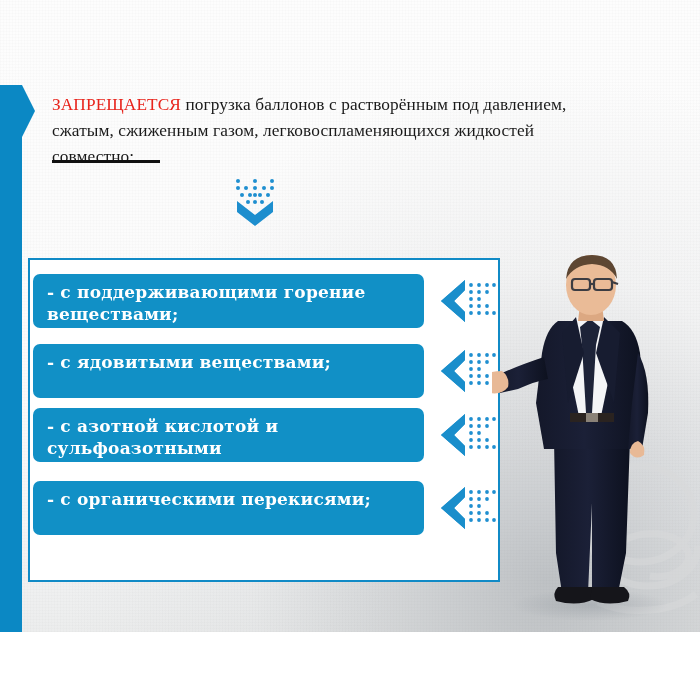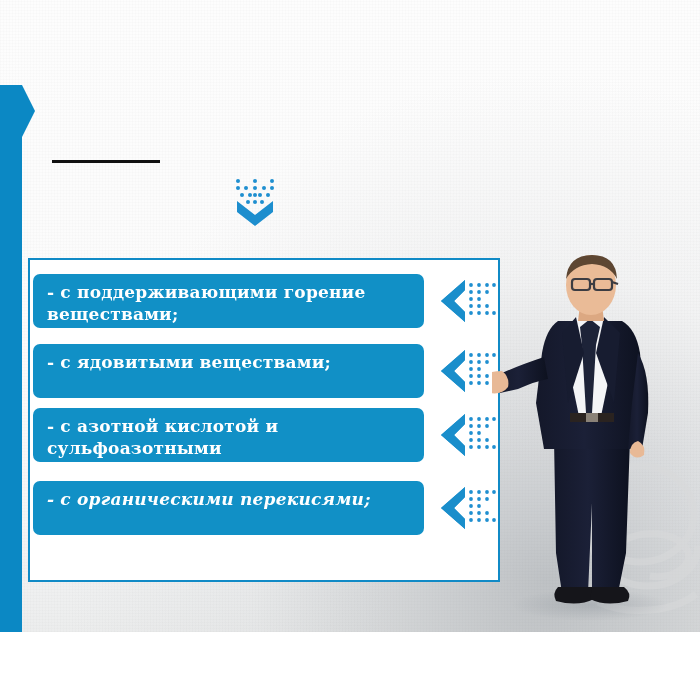--- a/index.html
+++ b/index.html
@@ -89,20 +89,25 @@
       <ellipse cx="62" cy="62" rx="54" ry="48"></ellipse>
       <path d="M12 78 C12 112 40 134 70 134 C98 134 120 116 120 94"></path>
       <path d="M36 96 C56 76 96 78 108 96 C118 112 96 128 72 124"></path>
       <path d="M20 150 C50 164 96 160 118 142"></path>
     </g>
   </svg>
 
   <div id="leftbar"></div>
   <div id="leftpoint"></div>
 
+  <div id="heading">
+    <span class="kw">ЗАПРЕЩАЕТСЯ</span><span> погрузка баллонов с растворённым под давлением,</span><br>
+    <span>сжатым, сжиженным газом, легковоспламеняющихся жидкостей</span><br>
+    <span>совместно:</span>
+  </div>
   <div id="underline"></div>
 
   <svg id="downarrow" viewBox="0 0 46 50">
     <g fill="#1f8fd0">
       <circle cx="6" cy="4" r="2"></circle>
         <circle cx="23" cy="4" r="2"></circle>
         <circle cx="40" cy="4" r="2"></circle>
       <circle cx="6" cy="11" r="2"></circle>
         <circle cx="14" cy="11" r="2"></circle>
         <circle cx="23" cy="11" r="2"></circle>
@@ -196,21 +201,21 @@
           <circle cx="60" cy="30" r="1.9"></circle>
         <circle cx="44" cy="37" r="1.9"></circle>
           <circle cx="52" cy="37" r="1.9"></circle>
           <circle cx="60" cy="37" r="1.9"></circle>
           <circle cx="67" cy="37" r="1.9"></circle>
       </g>
     </svg>
   </div>
 
   <div class="row r4">
-    <div class="pill one-line" style="white-space:pre-line;font-style:italic;">- с органическими перекисями;</div>
+    <div class="pill one-line" style="white-space:pre-line;">- с органическими перекисями;</div>
     <svg class="chev" viewBox="0 0 74 50">
       <path d="M38 4 L14 25 L38 46 L38 36 L27 25 L38 14 Z" fill="#1a8ecb"></path>
       <path d="M24 4 L0 25 L24 46 L24 36 L13 25 L24 14 Z" fill="#1a8ecb" transform="translate(14,0)"></path>
       <g fill="#1f8fd0">
         <circle cx="44" cy="9" r="1.9"></circle>
           <circle cx="52" cy="9" r="1.9"></circle>
           <circle cx="60" cy="9" r="1.9"></circle>
           <circle cx="67" cy="9" r="1.9"></circle>
         <circle cx="44" cy="16" r="1.9"></circle>
           <circle cx="52" cy="16" r="1.9"></circle>

